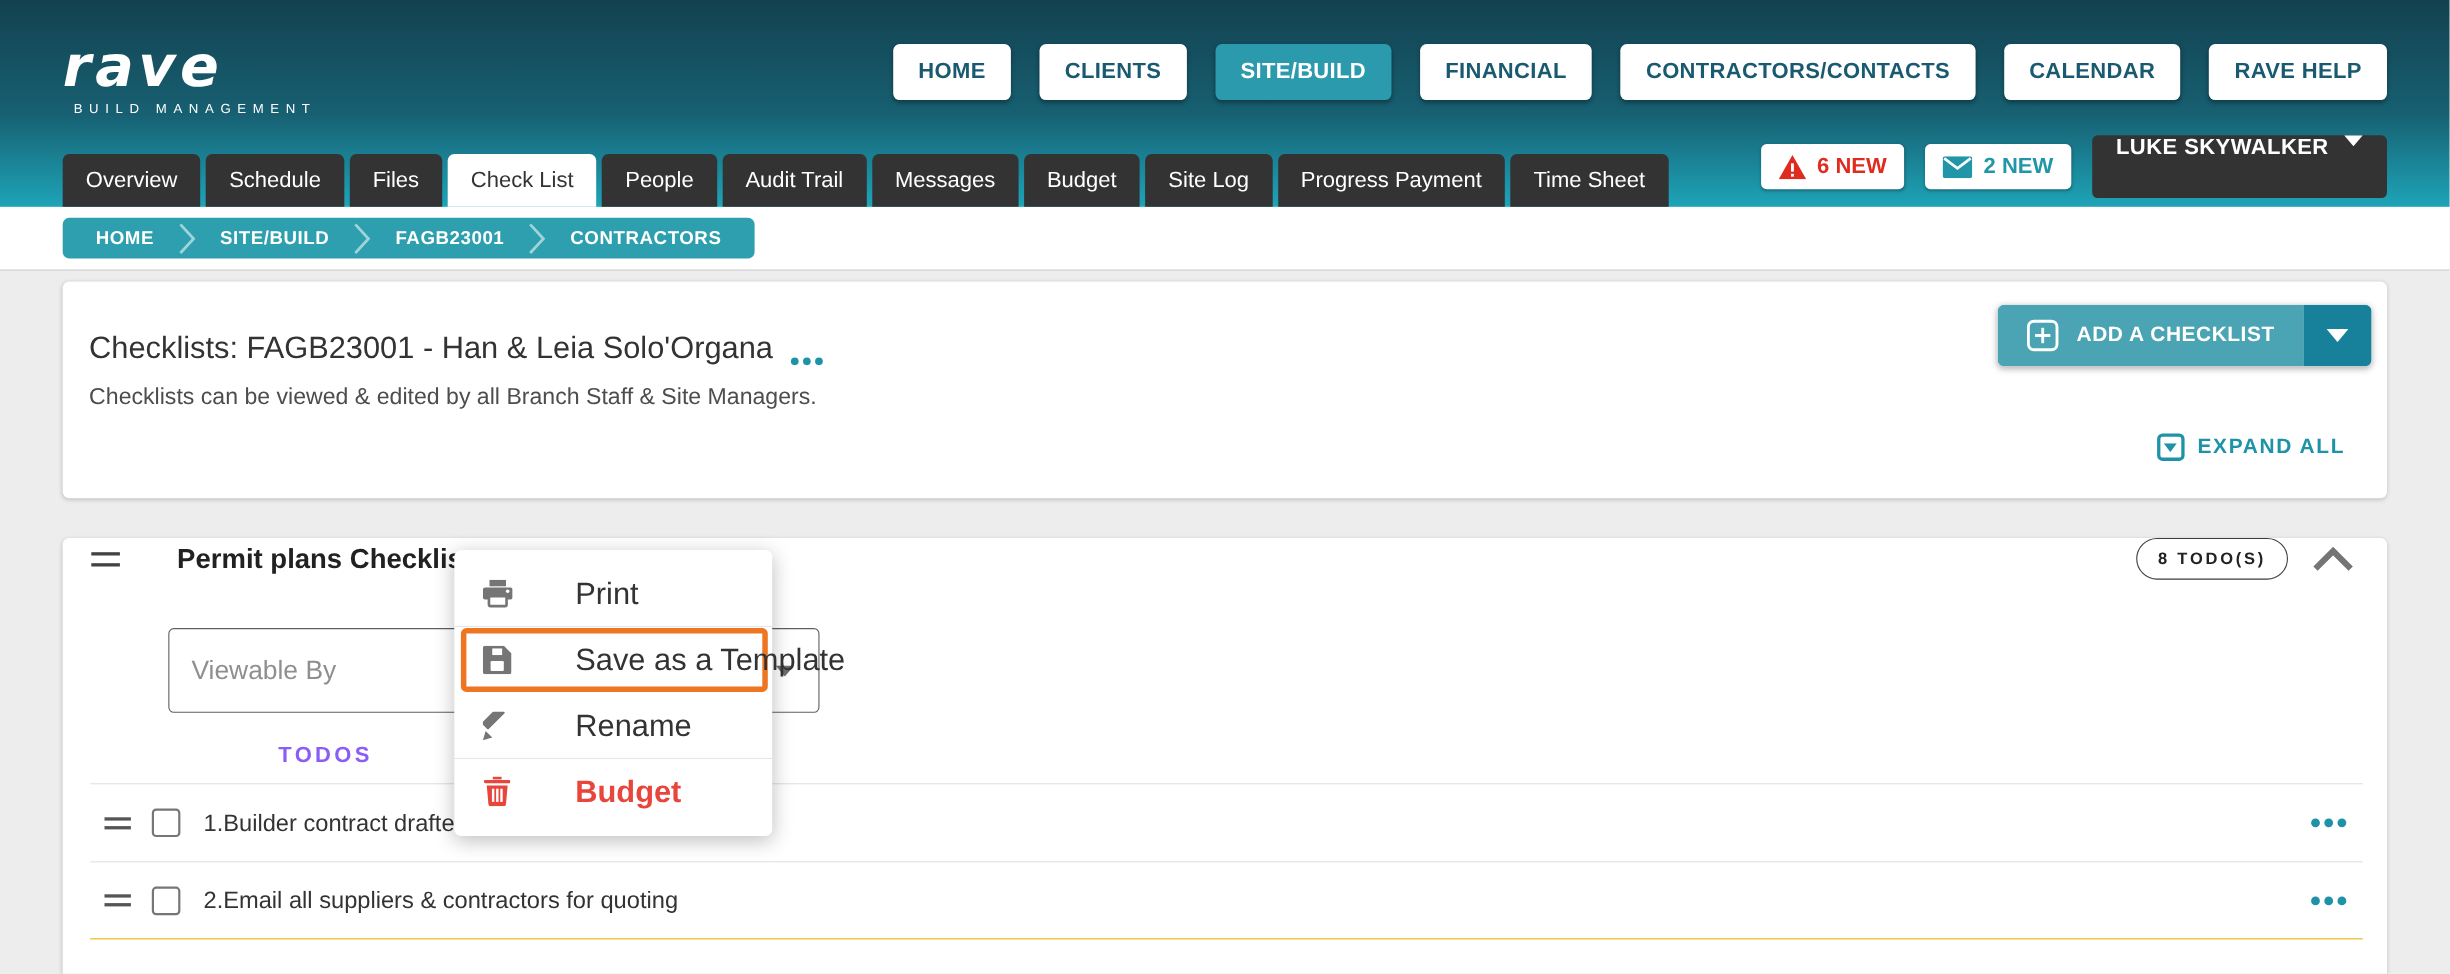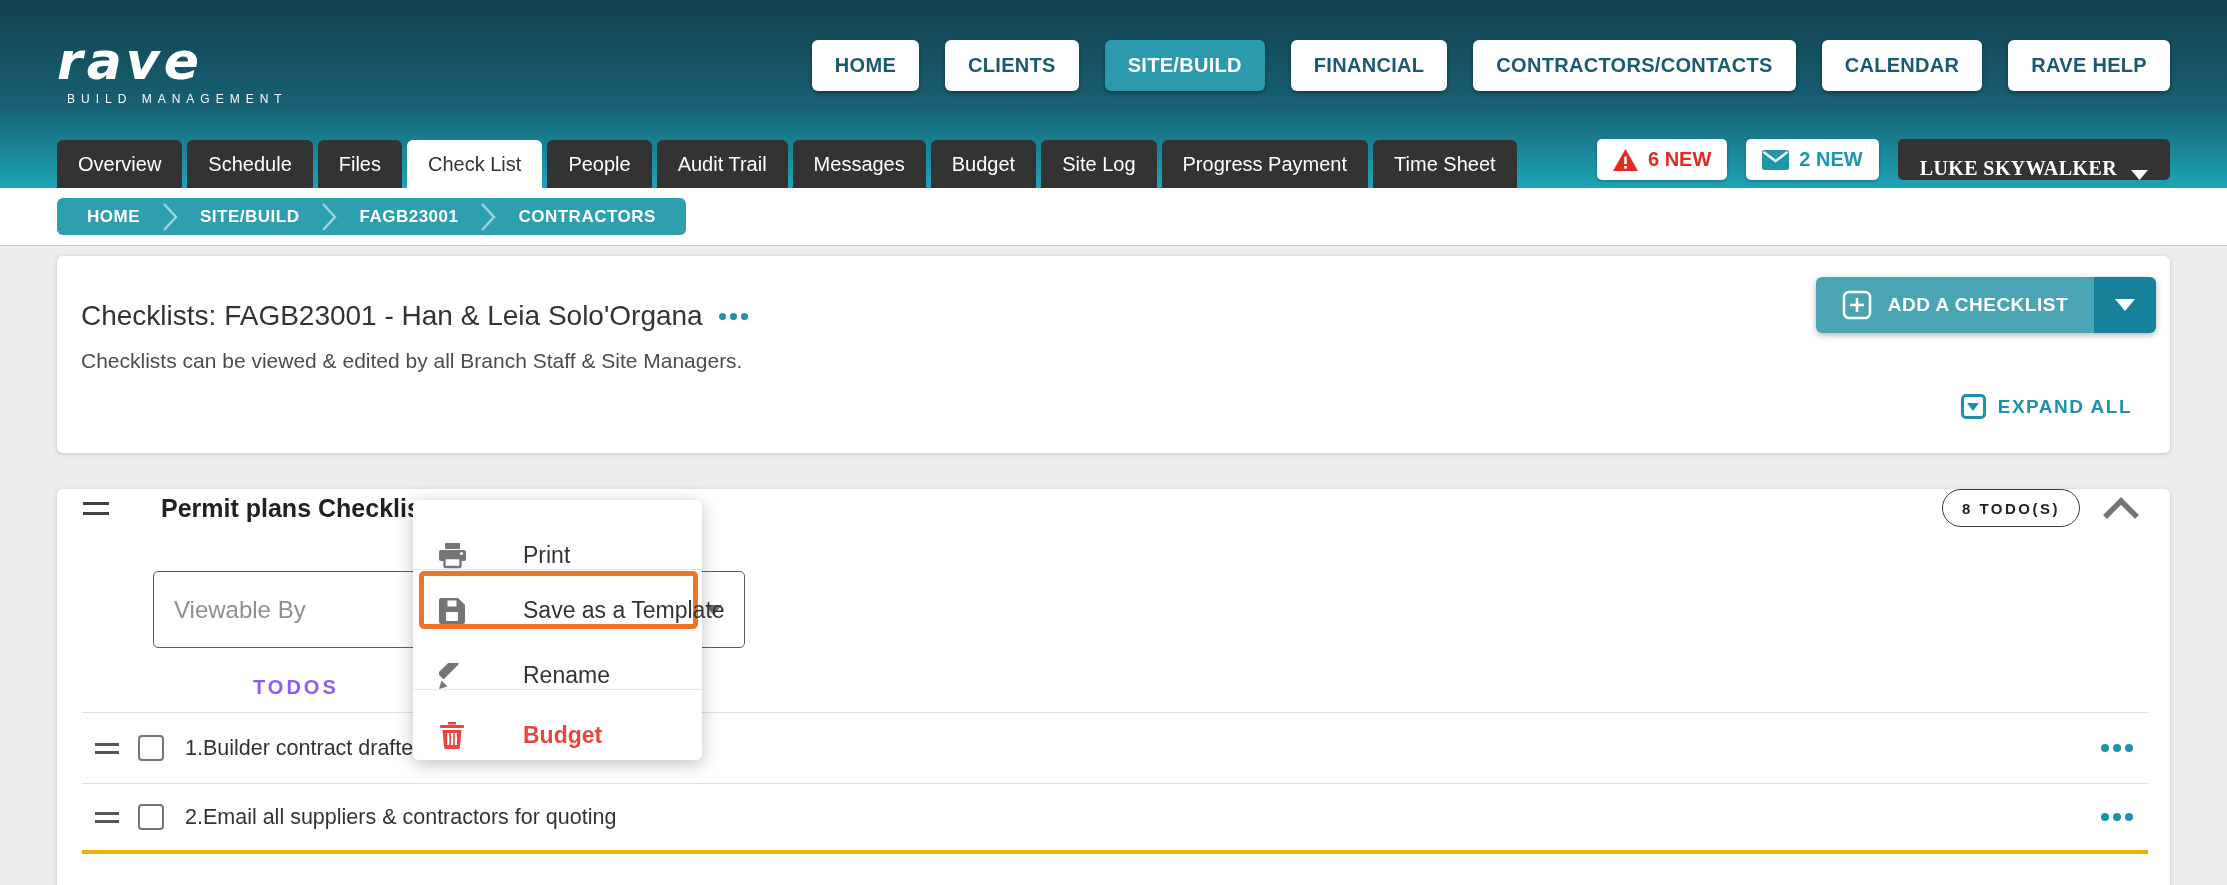--- a/index.html
+++ b/index.html
@@ -48,23 +48,23 @@
   .alerts { position: absolute; right: 57px; bottom: 8px; display: flex; gap: 19px; align-items: center; }
   .pill {
     height: 41px; padding: 0 16px; border-radius: 5px; background: #fff;
     display: flex; align-items: center; gap: 10px;
     font-size: 20px; font-weight: bold; cursor: pointer;
     box-shadow: 0 1px 3px rgba(0,0,0,0.3);
   }
   .pill.warn { color: #e02b20; }
   .pill.mail { color: #2196a8; }
   .user-btn {
-    height: 41px; padding: 0 22px; border-radius: 5px; background: #333; color: #fff;
-    display: flex; align-items: flex-end; gap: 14px;
-    font-size: 20px; font-weight: bold; cursor: pointer; letter-spacing: 0.4px; font-family: Liberation Serif, serif;
+    height: 57px; padding: 0 22px; border-radius: 5px; background: #333; color: #fff;
+    display: flex; align-items: flex-start; gap: 14px;
+    font-size: 20px; font-weight: bold; cursor: pointer; letter-spacing: 0.4px;
   }
 
   
   .breadcrumb-strip { height: 58px; background: #fff; border-bottom: 1px solid #c9c9c9; display: flex; align-items: center; }
   .breadcrumb {
     margin-left: 57px; height: 37px; background: #2e9fae; border-radius: 6px;
     display: inline-flex; align-items: center; overflow: hidden;
   }
   .crumb {
     color: #fff; font-size: 17px; font-weight: bold; letter-spacing: 0.5px;
@@ -73,21 +73,21 @@
   .crumb-sep { width: 16px; height: 28px; flex: 0 0 auto; margin: 0 -8px; }
 
   
   .main { position: relative; padding: 10px 57px 0 57px; }
   .card {
     background: #fff; border-radius: 6px;
     box-shadow: 0 1px 4px rgba(0,0,0,0.18);
     position: relative;
   }
   .header-card { height: 197px; }
-  .title-row { display: flex; align-items: center; gap: 16px; padding: 44px 0 0 24px; }
+  .title-row { display: flex; align-items: flex-end; gap: 16px; padding: 44px 0 0 24px; }
   .page-title { font-size: 28px; font-weight: 500; color: #333; }
   .dots { display: flex; gap: 4px; cursor: pointer; }
   .dots i { width: 7px; height: 7px; border-radius: 50%; background: #1e93a8; }
   .page-desc { padding: 14px 0 0 24px; font-size: 21px; color: #4d4d4d; line-height: 30px; }
 
   .add-btn {
     position: absolute; top: 21px; right: 14px; height: 56px;
     display: flex; border-radius: 6px; overflow: hidden; cursor: pointer;
     box-shadow: 0 2px 6px rgba(0,0,0,0.3);
   }
@@ -131,37 +131,37 @@
   .todos-label {
     display: inline-block; margin: 28px 0 0 196px;
     font-size: 20px; font-weight: bold; letter-spacing: 3px; color: #8b5cf6;
   }
 
   .todo-list { margin-top: 13px; }
   .todo-row {
     height: 71px; margin: 0 22px 0 25px; border-top: 1px solid #e0e0e0;
     display: flex; align-items: center;
   }
-  .todo-row:last-child { border-bottom: 4px solid #eab308; }
+  .todo-row:last-child { border-bottom: 1px solid #eab308; }
   .row-handle { width: 24px; height: 11px; border-top: 3px solid #555; border-bottom: 3px solid #555; cursor: grab; margin-left: 13px; flex: 0 0 auto; }
   .todo-check { width: 26px; height: 26px; border: 2px solid #767676; border-radius: 4px; margin-left: 19px; cursor: pointer; flex: 0 0 auto; background: #fff; }
   .todo-text { font-size: 21.5px; color: #333; margin-left: 21px; white-space: nowrap; overflow: hidden; }
   .row-more { margin-left: auto; margin-right: 15px; }
   .row-more i { width: 8px; height: 8px; }
 
   
   .context-menu {
     position: absolute; left: 413px; top: 500px; width: 289px;
     background: #fff; border-radius: 6px; z-index: 60;
     box-shadow: 0 4px 18px rgba(0,0,0,0.25);
     padding: 10px 0 11px 0;
   }
   .menu-item {
-    height: 59px; display: flex; align-items: flex-end; cursor: pointer;
-    font-size: 23px; color: #333;
+    height: 59px; display: flex; align-items: center; cursor: pointer;
+    font-size: 28px; color: #333;
   }
   .menu-item .mi-icon { width: 28px; margin-left: 25px; display: flex; justify-content: center; flex: 0 0 auto; }
   .menu-item .mi-label { margin-left: 57px; white-space: nowrap; }
   .menu-divider { height: 1px; background: #e6e6e6; }
   .highlight-wrap {
     border: 5px solid #ee7623; border-radius: 5px;
     margin: 1px 4px 1px 6px;
   }
   .highlight-wrap .menu-item { height: 48px; }
   .highlight-wrap .mi-icon { margin-left: 14px; }

